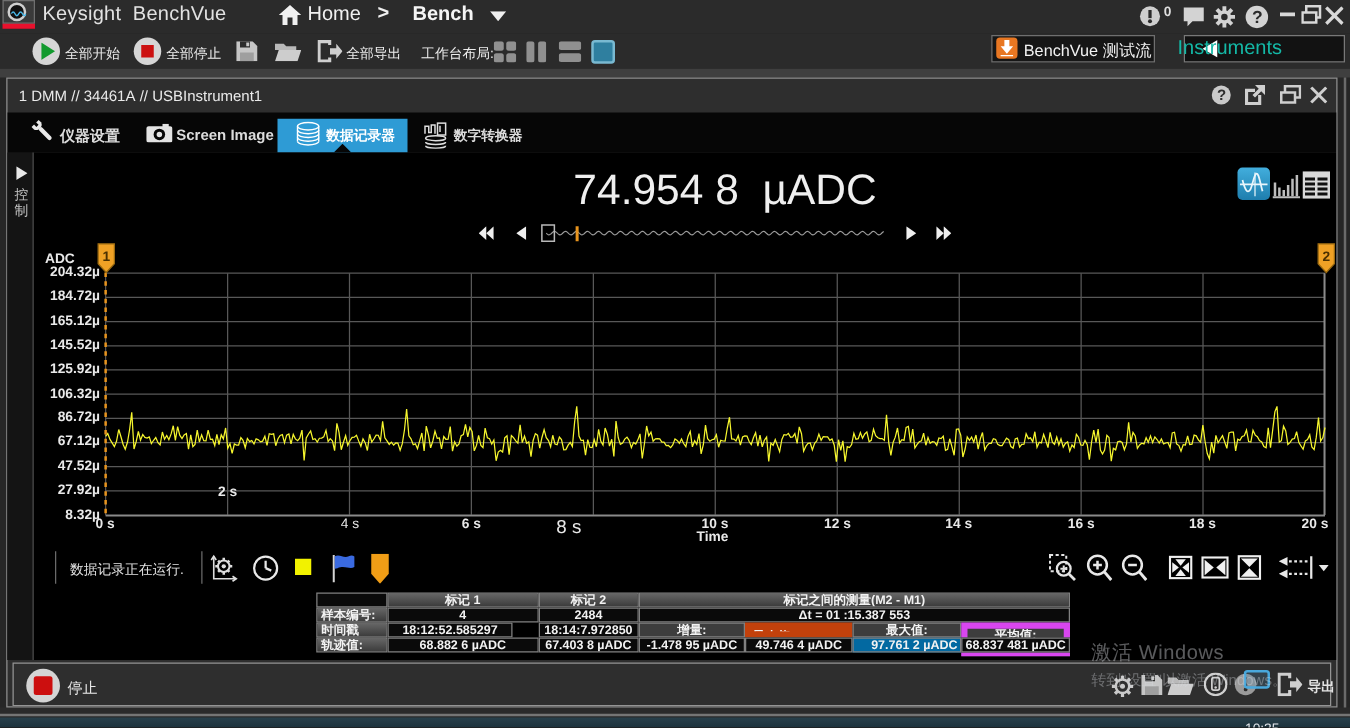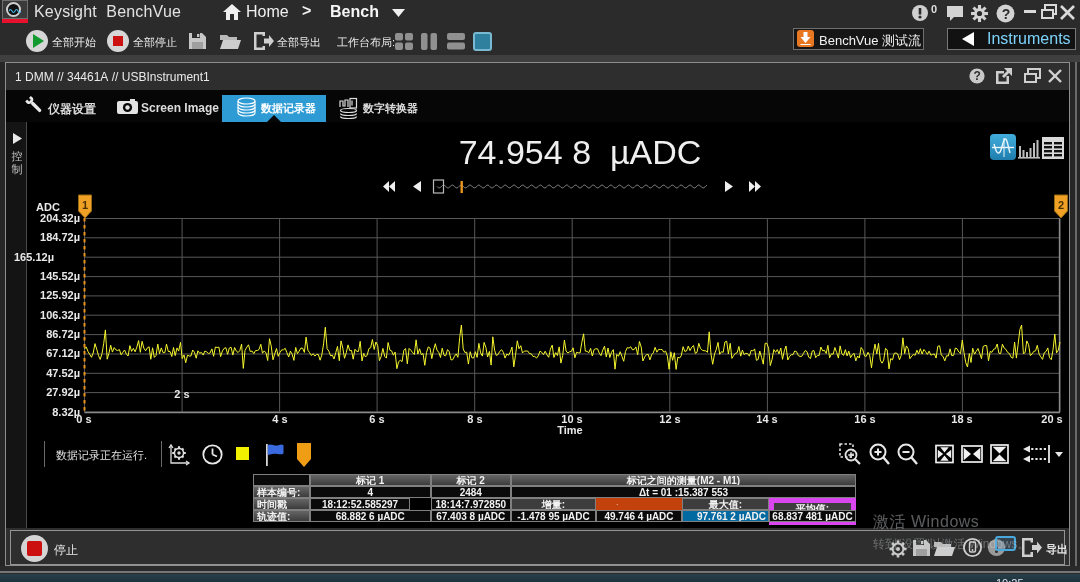--- a/index.html
+++ b/index.html
@@ -125,21 +125,21 @@
 <svg class="abs" style="left:800px;top:32px" width="11" height="13">
     <path d="M3.5 0 h4 v5 h3 l-5 6 -5 -6 h3 Z" fill="#fff"></path>
     <rect x="0.5" y="12" width="10" height="1.6" fill="#fff"></rect>
   </svg>
 <div class="abs" style="left:819px;top:32px;font-size:13px;color:#f2f2f2">BenchVue 测试流</div>
 
 <div class="abs" style="left:947px;top:28px;width:129px;height:22px;background:#121212;border:1px solid #787878"></div>
 <svg class="abs" style="left:962px;top:32px" width="12" height="14">
     <path d="M12 0 L12 14 L0 7 Z" fill="#fff"></path>
   </svg>
-<div class="abs" style="left:987px;top:30px;font-size:16px;color:#7dd3fc">Instruments</div>
+<div class="abs" style="left:942px;top:30px;font-size:16px;color:#14b8a6">Instruments</div>
 
 <div class="abs" style="left:1075px;top:62px;width:2px;height:511px;background:#6a6a6a"></div>
 <div class="abs" style="left:0;top:566px;width:1080px;height:8px;background:#2a2a2a"></div>
 <div class="abs" style="left:0;top:571px;width:1080px;height:2px;background:#757575"></div>
 <div class="abs" style="left:5px;top:62px;width:1065px;height:504px;background:#2e2e2e;border:1px solid #8e8e8e"></div>
 <div class="abs" style="left:15px;top:70px;font-size:12px;color:#eaeaea">1 DMM&nbsp;//&nbsp;34461A&nbsp;//&nbsp;USBInstrument1</div>
 
 <svg class="abs" style="left:969px;top:68px" width="16" height="16">
     <circle cx="8" cy="8" r="7.6" fill="#c9c9c9"></circle>
     <text x="4.6" y="12.3" font-size="12" font-weight="bold" fill="#2e2e2e">?</text>
@@ -304,34 +304,34 @@
  <g>
   <path d="M78.5 195 h13 v16 l-6.5 7 -6.5 -7 Z" fill="#efa125" stroke="#9a6a10" stroke-width="1"></path>
   <text x="82" y="209" font-size="11" font-weight="bold" fill="#4a3000">1</text>
   <path d="M1054.5 195 h13 v16 l-6.5 7 -6.5 -7 Z" fill="#efa125" stroke="#9a6a10" stroke-width="1"></path>
   <text x="1058" y="209" font-size="11" font-weight="bold" fill="#4a3000">2</text>
  </g>
 </svg>
 <div class="abs" style="left:36px;top:201px;font-size:11px;font-weight:bold;color:#e9e9e9">ADC</div>
 <div class="abs" style="left:14px;top:212px;width:66px;text-align:right;font-size:11px;font-weight:bold;color:#e9e9e9">204.32µ</div>
 <div class="abs" style="left:14px;top:231px;width:66px;text-align:right;font-size:11px;font-weight:bold;color:#e9e9e9">184.72µ</div>
-<div class="abs" style="left:14px;top:251px;width:66px;font-size:11px;font-weight:bold;color:#e9e9e9">165.12µ</div>
+<div class="abs" style="left:14px;top:251px;width:66px;text-align:right;font-size:11px;font-weight:bold;color:#e9e9e9">165.12µ</div>
 <div class="abs" style="left:14px;top:270px;width:66px;text-align:right;font-size:11px;font-weight:bold;color:#e9e9e9">145.52µ</div>
 <div class="abs" style="left:14px;top:289px;width:66px;text-align:right;font-size:11px;font-weight:bold;color:#e9e9e9">125.92µ</div>
 <div class="abs" style="left:14px;top:309px;width:66px;text-align:right;font-size:11px;font-weight:bold;color:#e9e9e9">106.32µ</div>
 <div class="abs" style="left:14px;top:328px;width:66px;text-align:right;font-size:11px;font-weight:bold;color:#e9e9e9">86.72µ</div>
 <div class="abs" style="left:14px;top:347px;width:66px;text-align:right;font-size:11px;font-weight:bold;color:#e9e9e9">67.12µ</div>
 <div class="abs" style="left:14px;top:367px;width:66px;text-align:right;font-size:11px;font-weight:bold;color:#e9e9e9">47.52µ</div>
 <div class="abs" style="left:14px;top:386px;width:66px;text-align:right;font-size:11px;font-weight:bold;color:#e9e9e9">27.92µ</div>
 <div class="abs" style="left:14px;top:406px;width:66px;text-align:right;font-size:11px;font-weight:bold;color:#e9e9e9">8.32µ</div>
 <div class="abs" style="left:54px;top:413px;width:60px;text-align:center;font-size:11px;font-weight:bold;color:#e9e9e9">0 s</div>
 <div class="abs" style="left:152px;top:388px;width:60px;text-align:center;font-size:11px;font-weight:bold;color:#e9e9e9">2 s</div>
-<div class="abs" style="left:250px;top:413px;width:60px;text-align:center;font-size:11px;font-weight:bold;color:#e9e9e9">4 s</div>
+<div class="abs" style="left:250px;top:413px;width:60px;text-align:center;font-size:11px;font-weight:normal;color:#e9e9e9">4 s</div>
 <div class="abs" style="left:347px;top:413px;width:60px;text-align:center;font-size:11px;font-weight:bold;color:#e9e9e9">6 s</div>
-<div class="abs" style="left:445px;top:413px;width:60px;text-align:center;font-size:11px;font-weight:bold;color:#e9e9e9">8 s</div>
+<div class="abs" style="left:445px;top:413px;width:60px;text-align:left;font-size:15px;font-weight:normal;color:#e9e9e9">8 s</div>
 <div class="abs" style="left:542px;top:413px;width:60px;text-align:center;font-size:11px;font-weight:bold;color:#e9e9e9">10 s</div>
 <div class="abs" style="left:640px;top:413px;width:60px;text-align:center;font-size:11px;font-weight:bold;color:#e9e9e9">12 s</div>
 <div class="abs" style="left:737px;top:413px;width:60px;text-align:center;font-size:11px;font-weight:bold;color:#e9e9e9">14 s</div>
 <div class="abs" style="left:835px;top:413px;width:60px;text-align:center;font-size:11px;font-weight:bold;color:#e9e9e9">16 s</div>
 <div class="abs" style="left:932px;top:413px;width:60px;text-align:center;font-size:11px;font-weight:bold;color:#e9e9e9">18 s</div>
 <div class="abs" style="left:1022px;top:413px;width:60px;text-align:center;font-size:11px;font-weight:bold;color:#e9e9e9">20 s</div>
 <div class="abs" style="left:540px;top:424px;width:60px;text-align:center;font-size:11px;font-weight:bold;color:#e9e9e9">Time</div>
 <div class="abs" style="left:44px;top:441px;width:1px;height:26px;background:#6a6a6a"></div>
 <div class="abs" style="left:161px;top:441px;width:1px;height:26px;background:#6a6a6a"></div>
 <div class="abs" style="left:56px;top:448px;font-size:11px;color:#e3e3e3">数据记录正在运行.</div>

